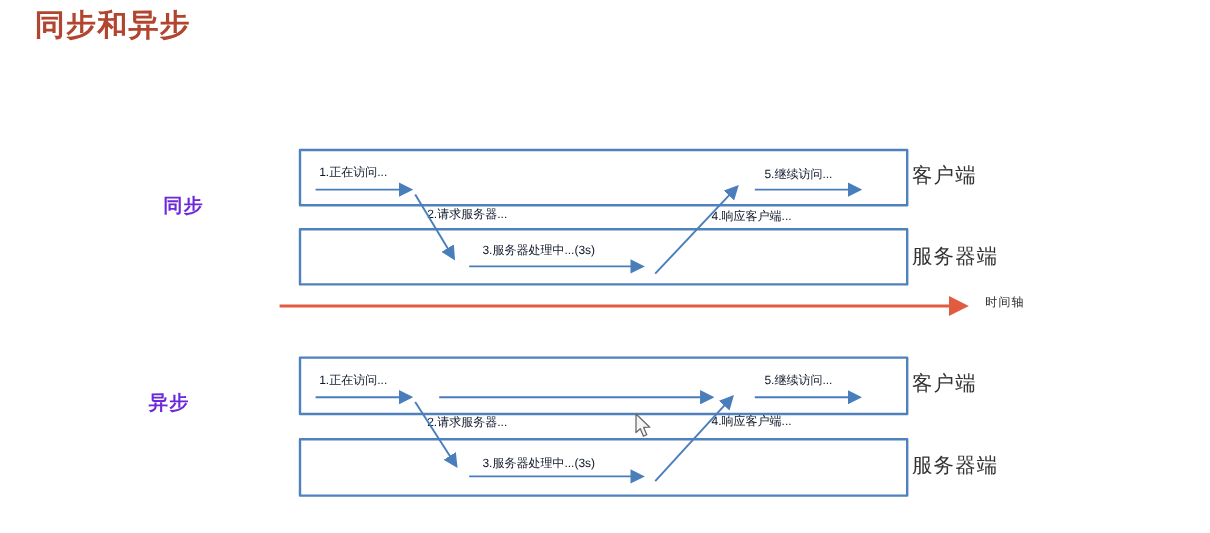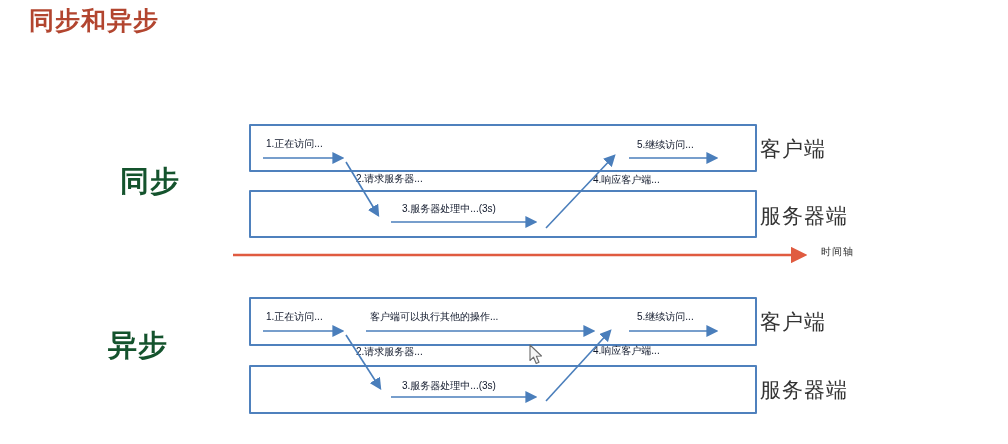--- a/index.html
+++ b/index.html
@@ -5,31 +5,31 @@
   html,body{margin:0;padding:0;background:#fff;}
   .stage{
     position:relative;width:936px;height:444px;background:#ffffff;
     font-family:"Liberation Sans", sans-serif;overflow:hidden;
   }
   .title{
     position:absolute;left:29px;top:4px;
     font-size:25px;font-weight:600;color:#b2452f;letter-spacing:1px;
   }
   .section-label{
-    position:absolute;font-size:29px;font-weight:600;color:#14532d;letter-spacing:1px;
+    position:absolute;font-size:16px;font-weight:600;color:#6d28d9;letter-spacing:1px;margin-left:16px;
   }
   .box{
     position:absolute;border:2.5px solid #4f81bd;background:#ffffff;border-radius:1px;
     box-shadow:inset 0 0 0 1px rgba(255,255,255,.6);
   }
   .step{
     position:absolute;font-size:10px;color:#0f172a;white-space:nowrap;
   }
   .role{
-    position:absolute;font-size:21px;color:#333333;white-space:nowrap;letter-spacing:1px;
+    position:absolute;font-size:17px;color:#333333;white-space:nowrap;letter-spacing:1px;
   }
   .axis-label{
     position:absolute;left:821px;top:245px;font-size:10px;color:#2e2e2e;letter-spacing:1px;
   }
   svg.overlay{position:absolute;left:0;top:0;width:1008px;height:444px;pointer-events:none;}
   .cursor{position:absolute;left:529px;top:344px;}
 </style>
 </head>
 <body>
 
@@ -51,21 +51,20 @@
 
   <div class="role" style="left:760px;top:135px">客户端</div>
   <div class="role" style="left:760px;top:202px">服务器端</div>
 
   <div class="axis-label">时间轴</div>
 
   <div class="box" style="left:249px;top:297px;width:504px;height:45px"></div>
   <div class="box" style="left:249px;top:365px;width:504px;height:45px"></div>
 
   <div class="step" style="left:266px;top:310px">1.正在访问...</div>
-  <div class="step" style="left:370px;top:310px">客户端可以执行其他的操作...</div>
   <div class="step" style="left:356px;top:345px">2.请求服务器...</div>
   <div class="step" style="left:402px;top:379px">3.服务器处理中...(3s)</div>
   <div class="step" style="left:593px;top:344px">4.响应客户端...</div>
   <div class="step" style="left:637px;top:310px">5.继续访问...</div>
 
   <div class="role" style="left:760px;top:308px">客户端</div>
   <div class="role" style="left:760px;top:376px">服务器端</div>
 
   <svg class="overlay" viewBox="0 0 1008 444">
     <defs>

